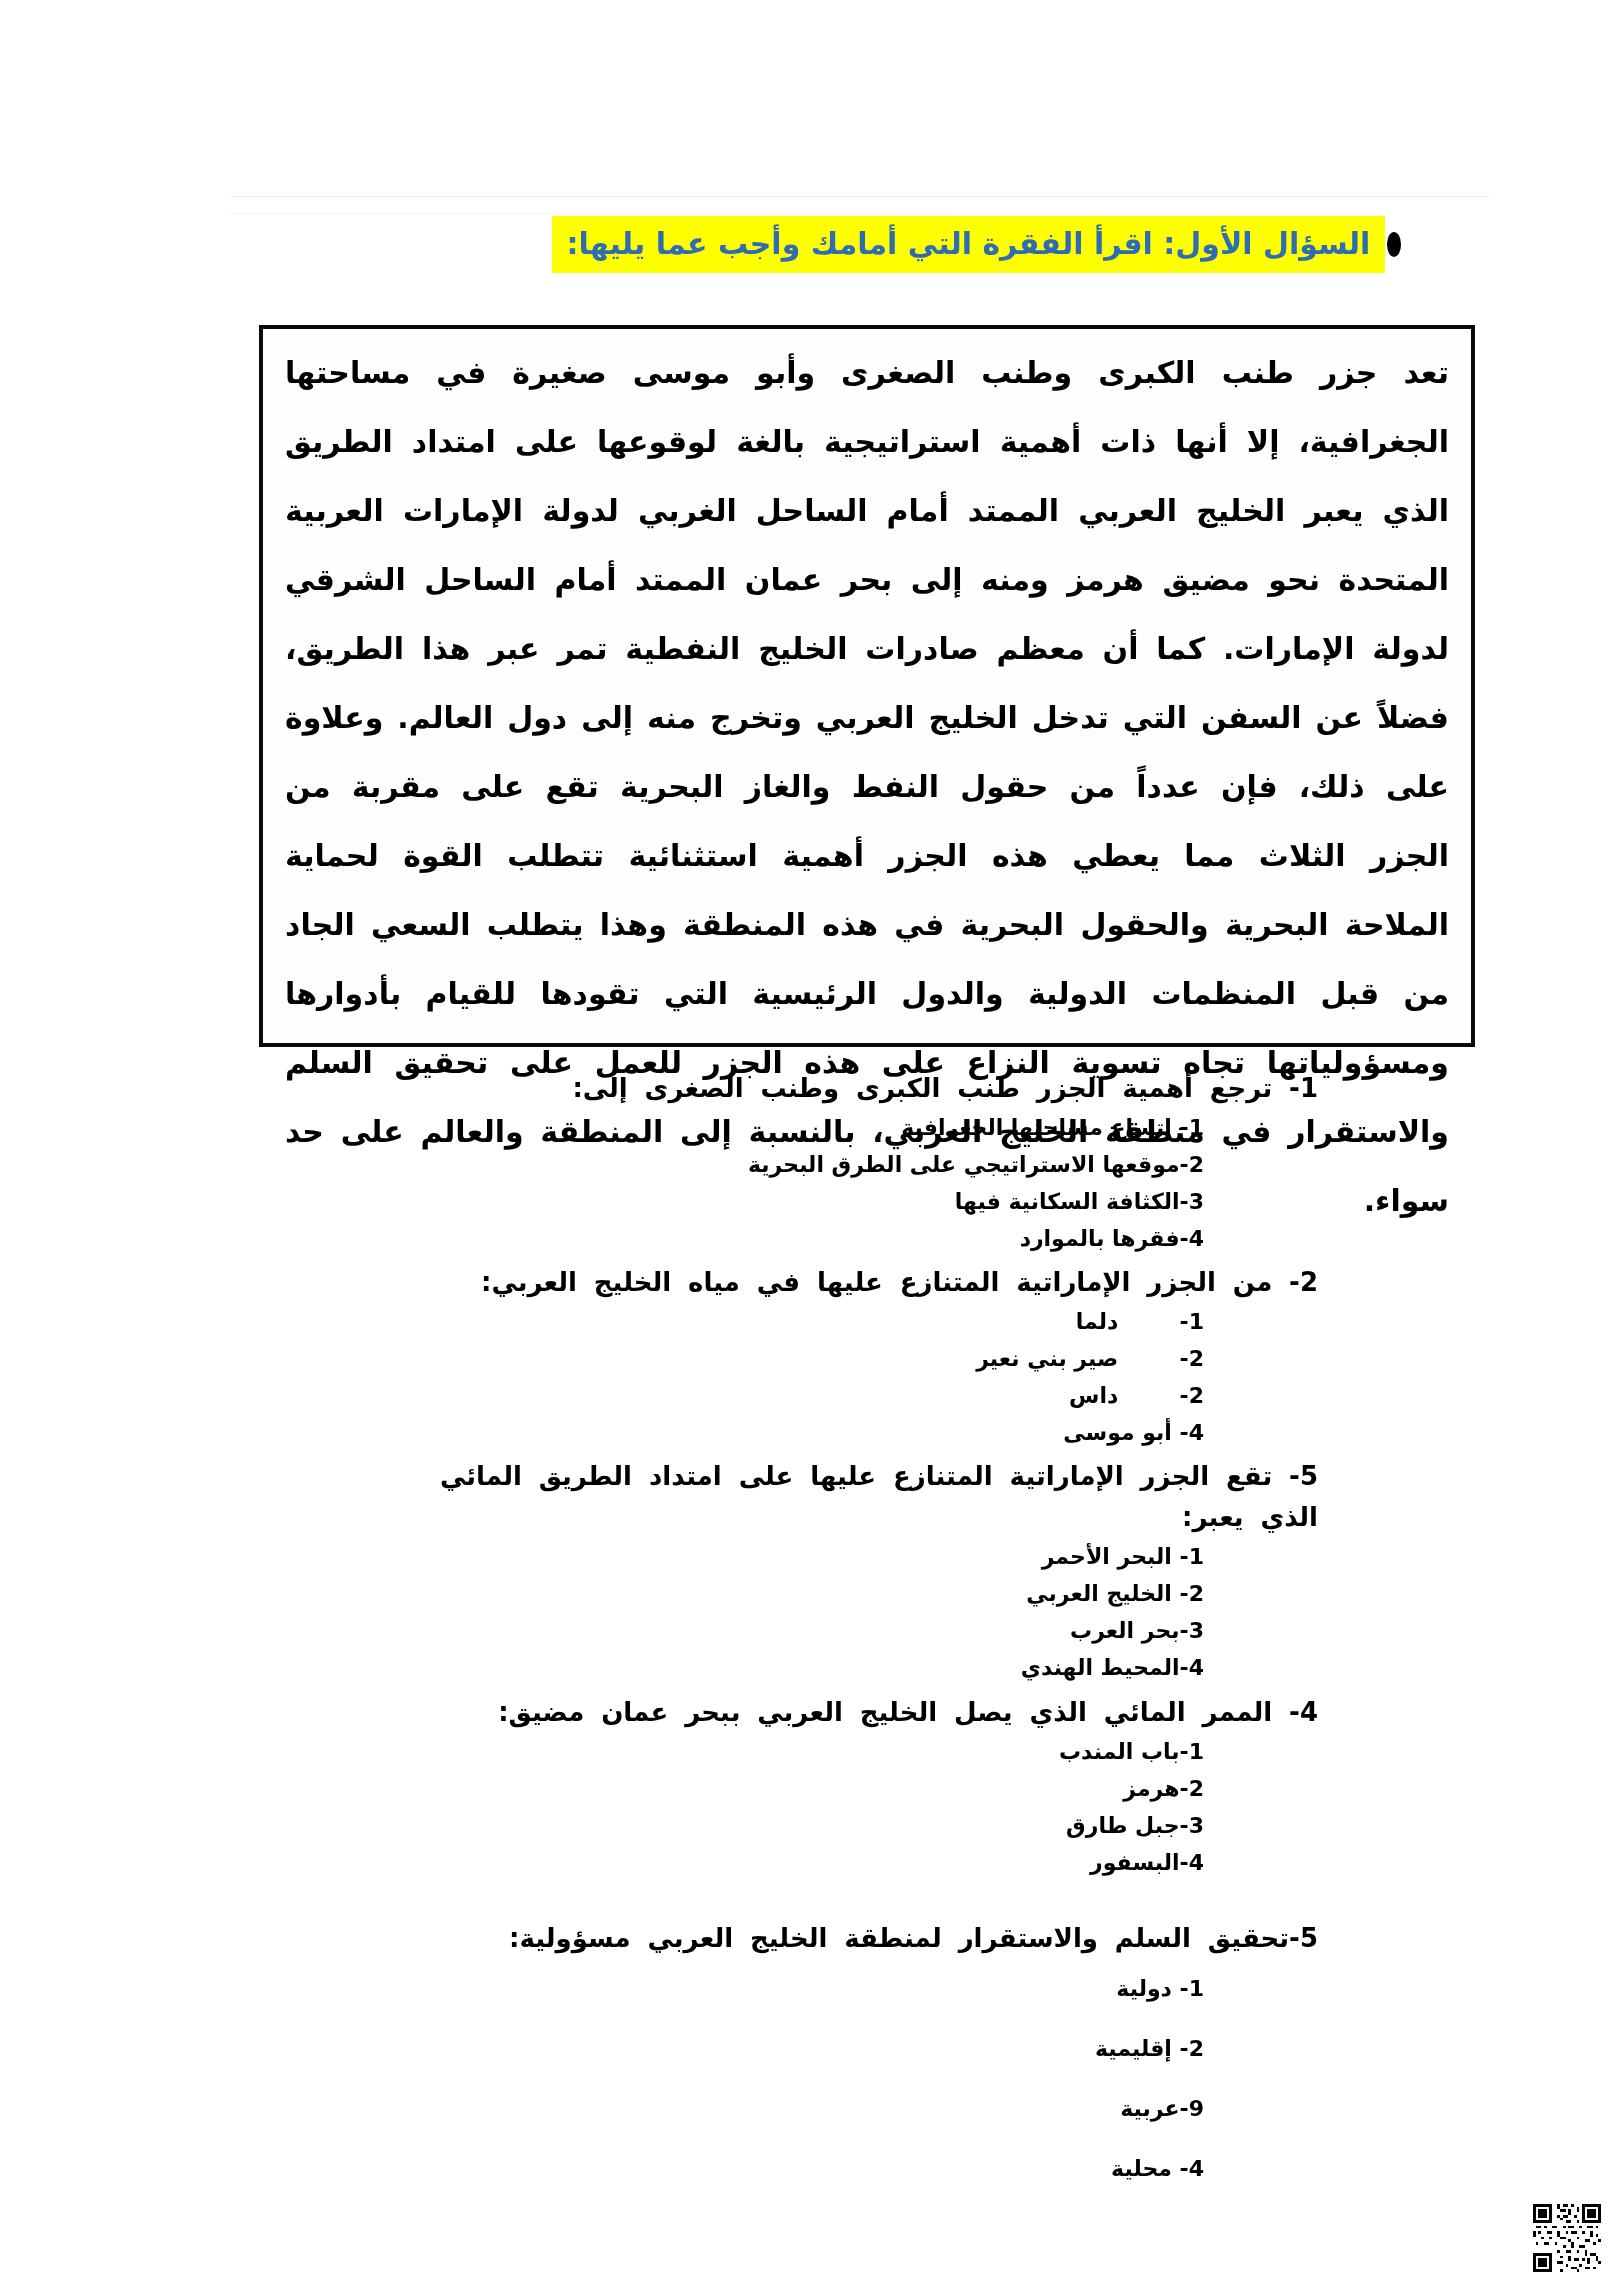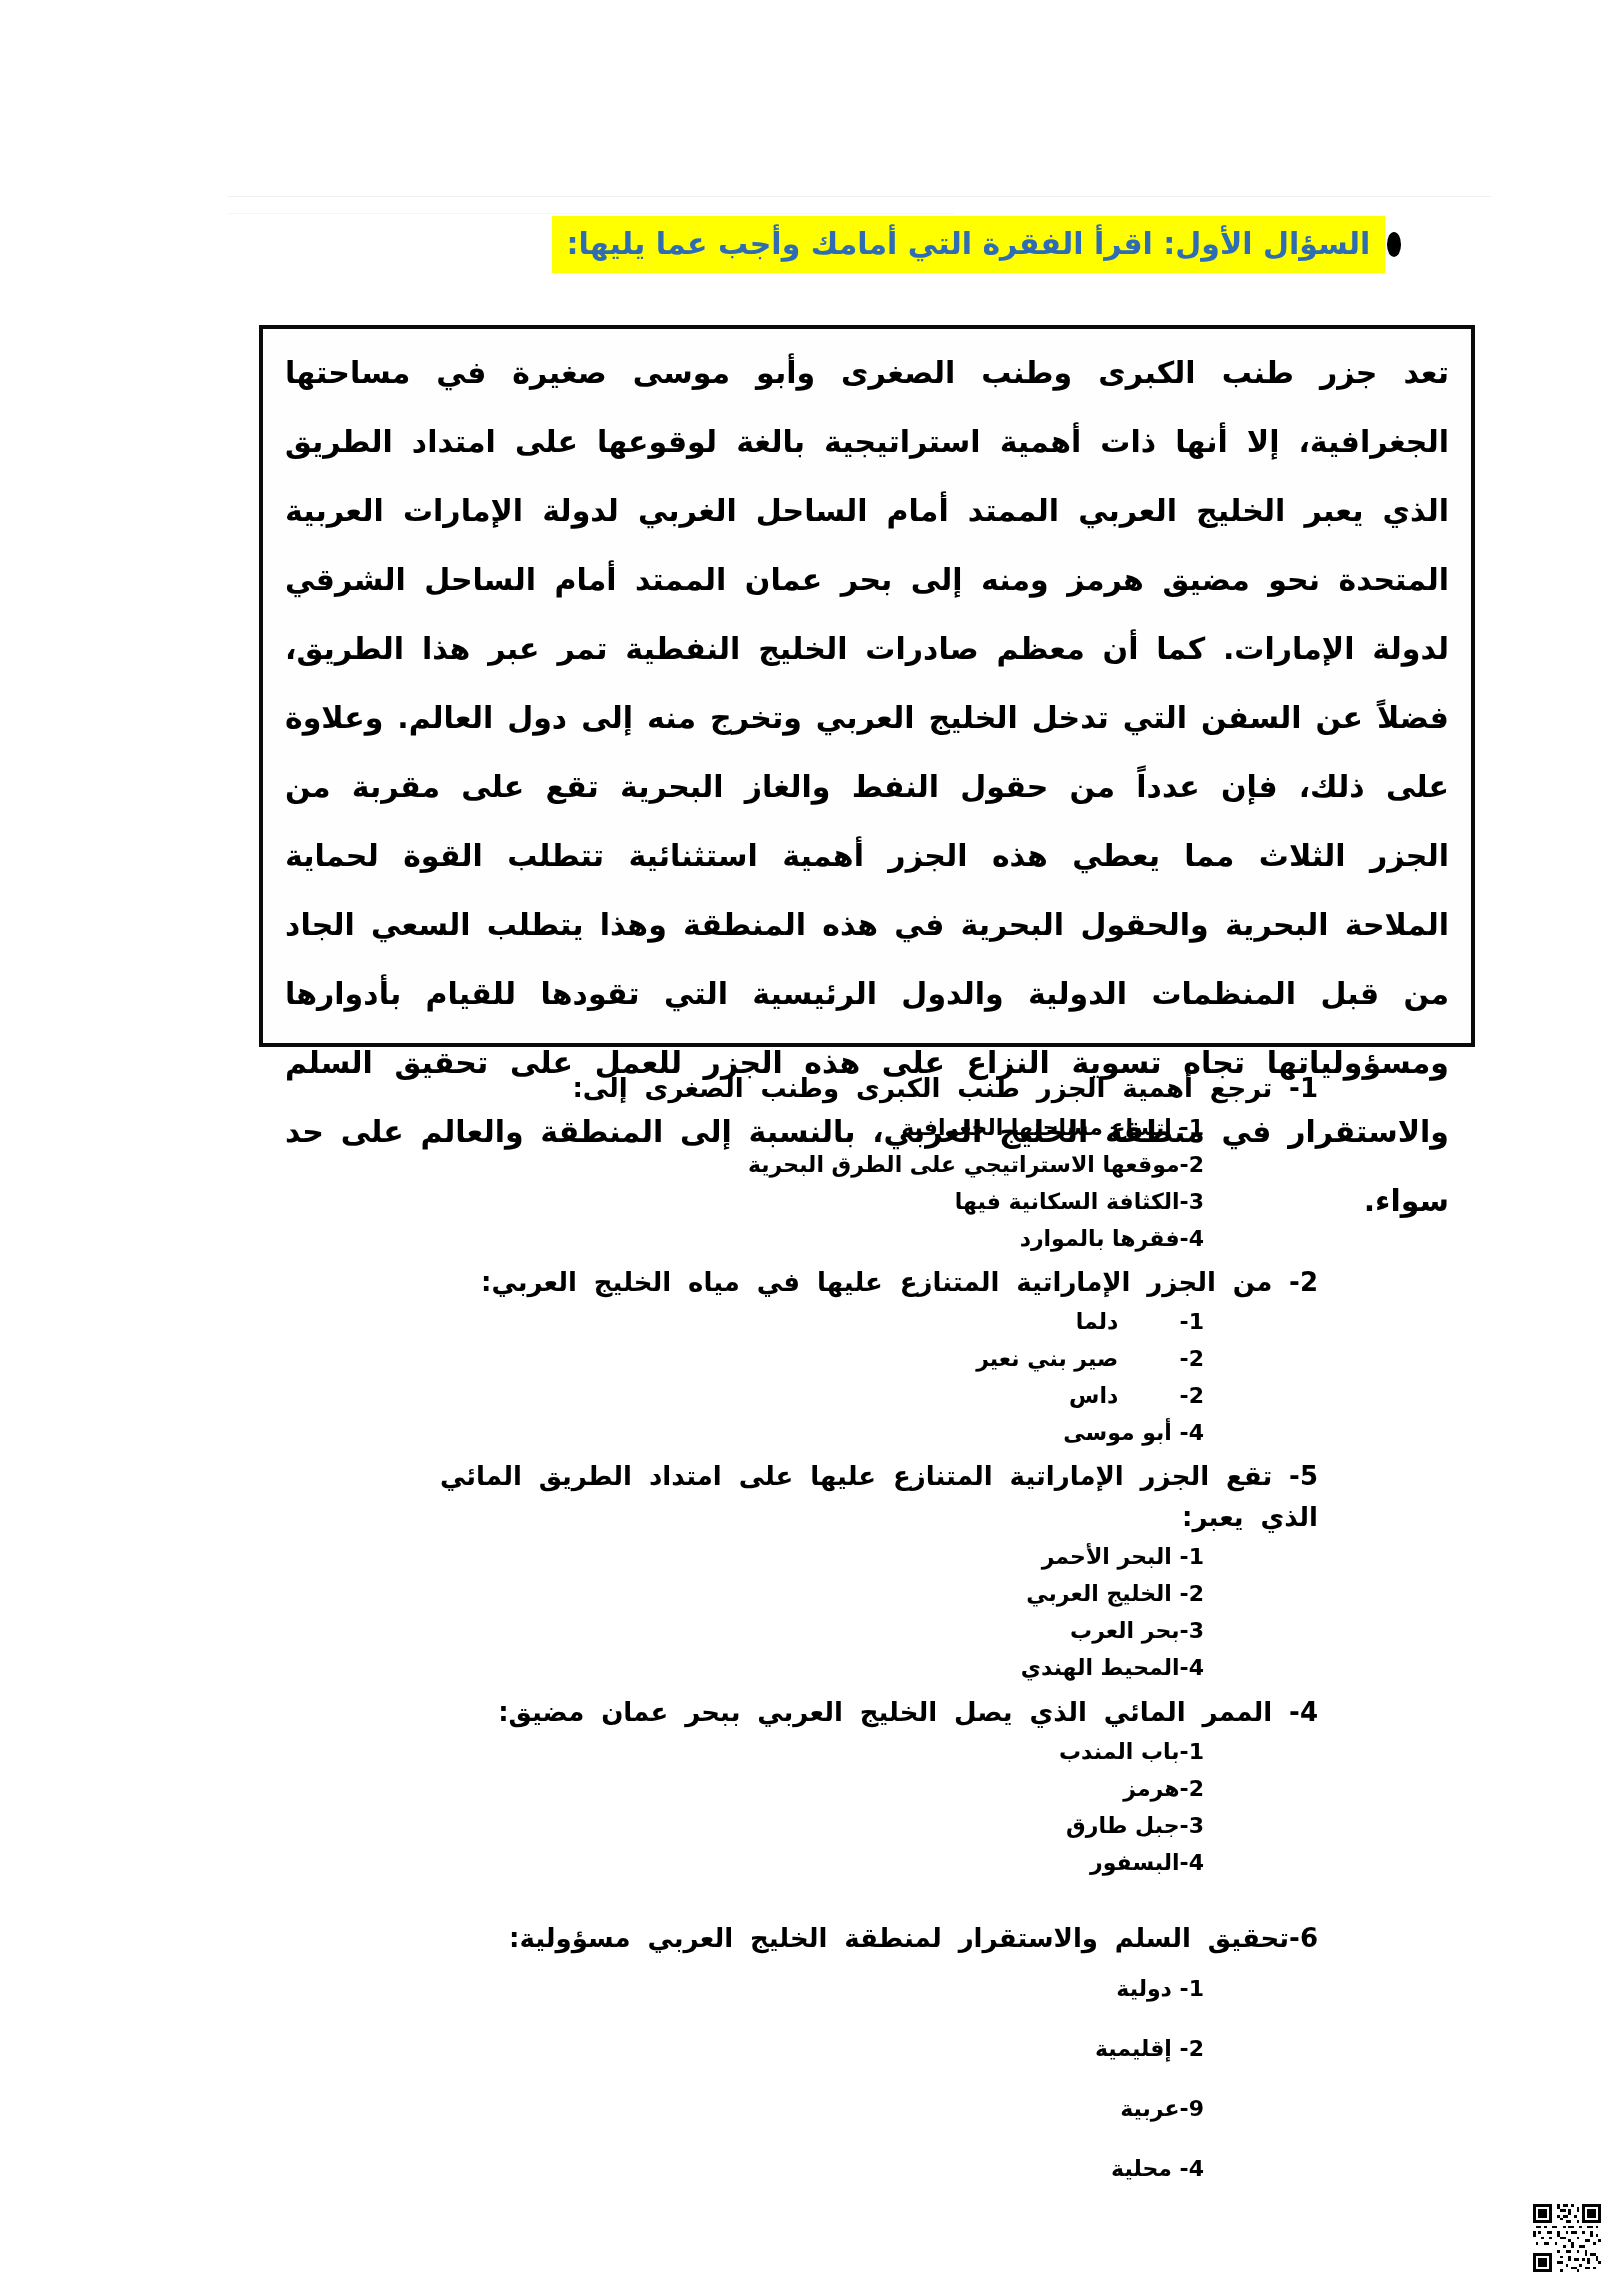--- a/index.html
+++ b/index.html
@@ -129,21 +129,21 @@
       <div class="question">
         <div class="q-header">4- الممر المائي الذي يصل الخليج العربي ببحر عمان مضيق:</div>
         <div class="q-options">
           <div class="option">1-باب المندب</div>
           <div class="option">2-هرمز</div>
           <div class="option">3-جبل طارق</div>
           <div class="option">4-البسفور</div>
         </div>
       </div>
       <div class="question">
-        <div class="q-header">6-تحقيق السلم والاستقرار لمنطقة الخليج العربي مسؤولية:</div>
+        <div class="q-header">5-تحقيق السلم والاستقرار لمنطقة الخليج العربي مسؤولية:</div>
         <div class="q-options">
           <div class="option">1- دولية</div>
           <div class="option">2- إقليمية</div>
           <div class="option">9-عربية</div>
           <div class="option">4- محلية</div>
         </div>
       </div>
     </div>
 
   <svg class="qr" viewBox="0 0 25 25" shape-rendering="crispEdges" aria-hidden="true">

